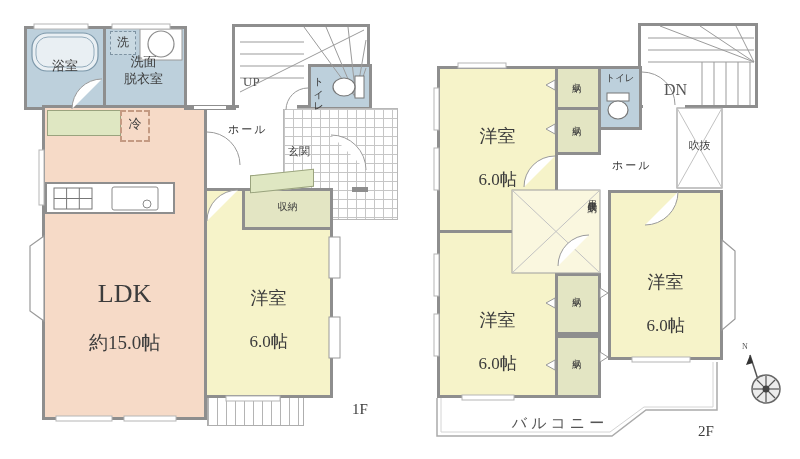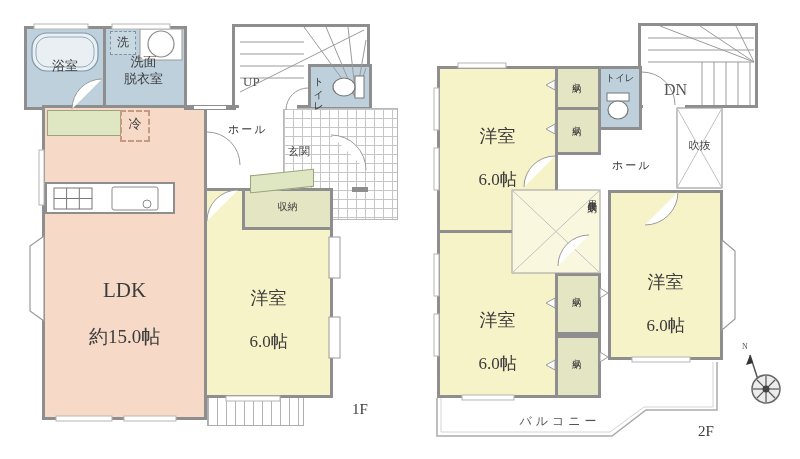--- a/index.html
+++ b/index.html
@@ -170,21 +170,21 @@
   <div class="lbl ctr" style="left:24px;top:58px;width:82px;font-size:13px;">浴室</div>
   <div class="lbl ctr" style="left:110px;top:35px;width:26px;font-size:12px;">洗</div>
   <div class="lbl ctr" style="left:103px;top:54px;width:81px;font-size:13px;">洗面
 脱衣室</div>
   <div class="lbl" style="left:243px;top:74px;font-size:13px;color:#555;">UP</div>
   <div class="lbl vert" style="left:312px;top:70px;font-size:10px;">トイレ</div>
   <div class="lbl" style="left:228px;top:122px;font-size:11px;letter-spacing:2px;">ホール</div>
   <div class="lbl" style="left:288px;top:138px;font-size:11px;margin-top:6px;">玄関</div>
   <div class="lbl ctr" style="left:120px;top:116px;width:30px;font-size:13px;">冷</div>
   <div class="lbl ctr" style="left:42px;top:256px;width:165px;">
-    <span style="font-size:21px;">LDK</span><br>
+    <span style="font-size:26px;">LDK</span><br>
     <span style="font-size:19px;">約15.0帖</span>
   </div>
   <div class="lbl ctr" style="left:242px;top:200px;width:91px;font-size:10px;">収納</div>
   <div class="lbl ctr" style="left:204px;top:266px;width:129px;">
     <span style="font-size:18px;">洋室</span><br>
     <span style="font-size:17px;">6.0帖</span>
   </div>
   <div class="lbl" style="left:308px;top:400px;font-size:15px;margin-left:44px;">1F</div>
 
   <div class="lbl ctr" style="left:437px;top:104px;width:121px;">
@@ -201,17 +201,17 @@
   <div class="lbl ctr" style="left:608px;top:250px;width:115px;">
     <span style="font-size:18px;">洋室</span><br>
     <span style="font-size:17px;">6.0帖</span>
   </div>
   <div class="lbl ctr" style="left:437px;top:288px;width:121px;">
     <span style="font-size:18px;">洋室</span><br>
     <span style="font-size:17px;">6.0帖</span>
   </div>
   <div class="lbl vert" style="left:570px;top:290px;font-size:9px;">収納</div>
   <div class="lbl vert" style="left:570px;top:352px;font-size:9px;">収納</div>
-  <div class="lbl ctr" style="left:500px;top:414px;width:120px;font-size:12px;letter-spacing:4px;color:#555;">バルコニー</div>
+  <div class="lbl ctr" style="left:500px;top:414px;width:120px;font-size:15px;letter-spacing:4px;color:#555;">バルコニー</div>
   <div class="lbl" style="left:698px;top:422px;font-size:15px;">2F</div>
   <div class="lbl" style="left:742px;top:342px;font-size:8px;color:#555;">N</div>
 
 </div>
 
 </body></html>

